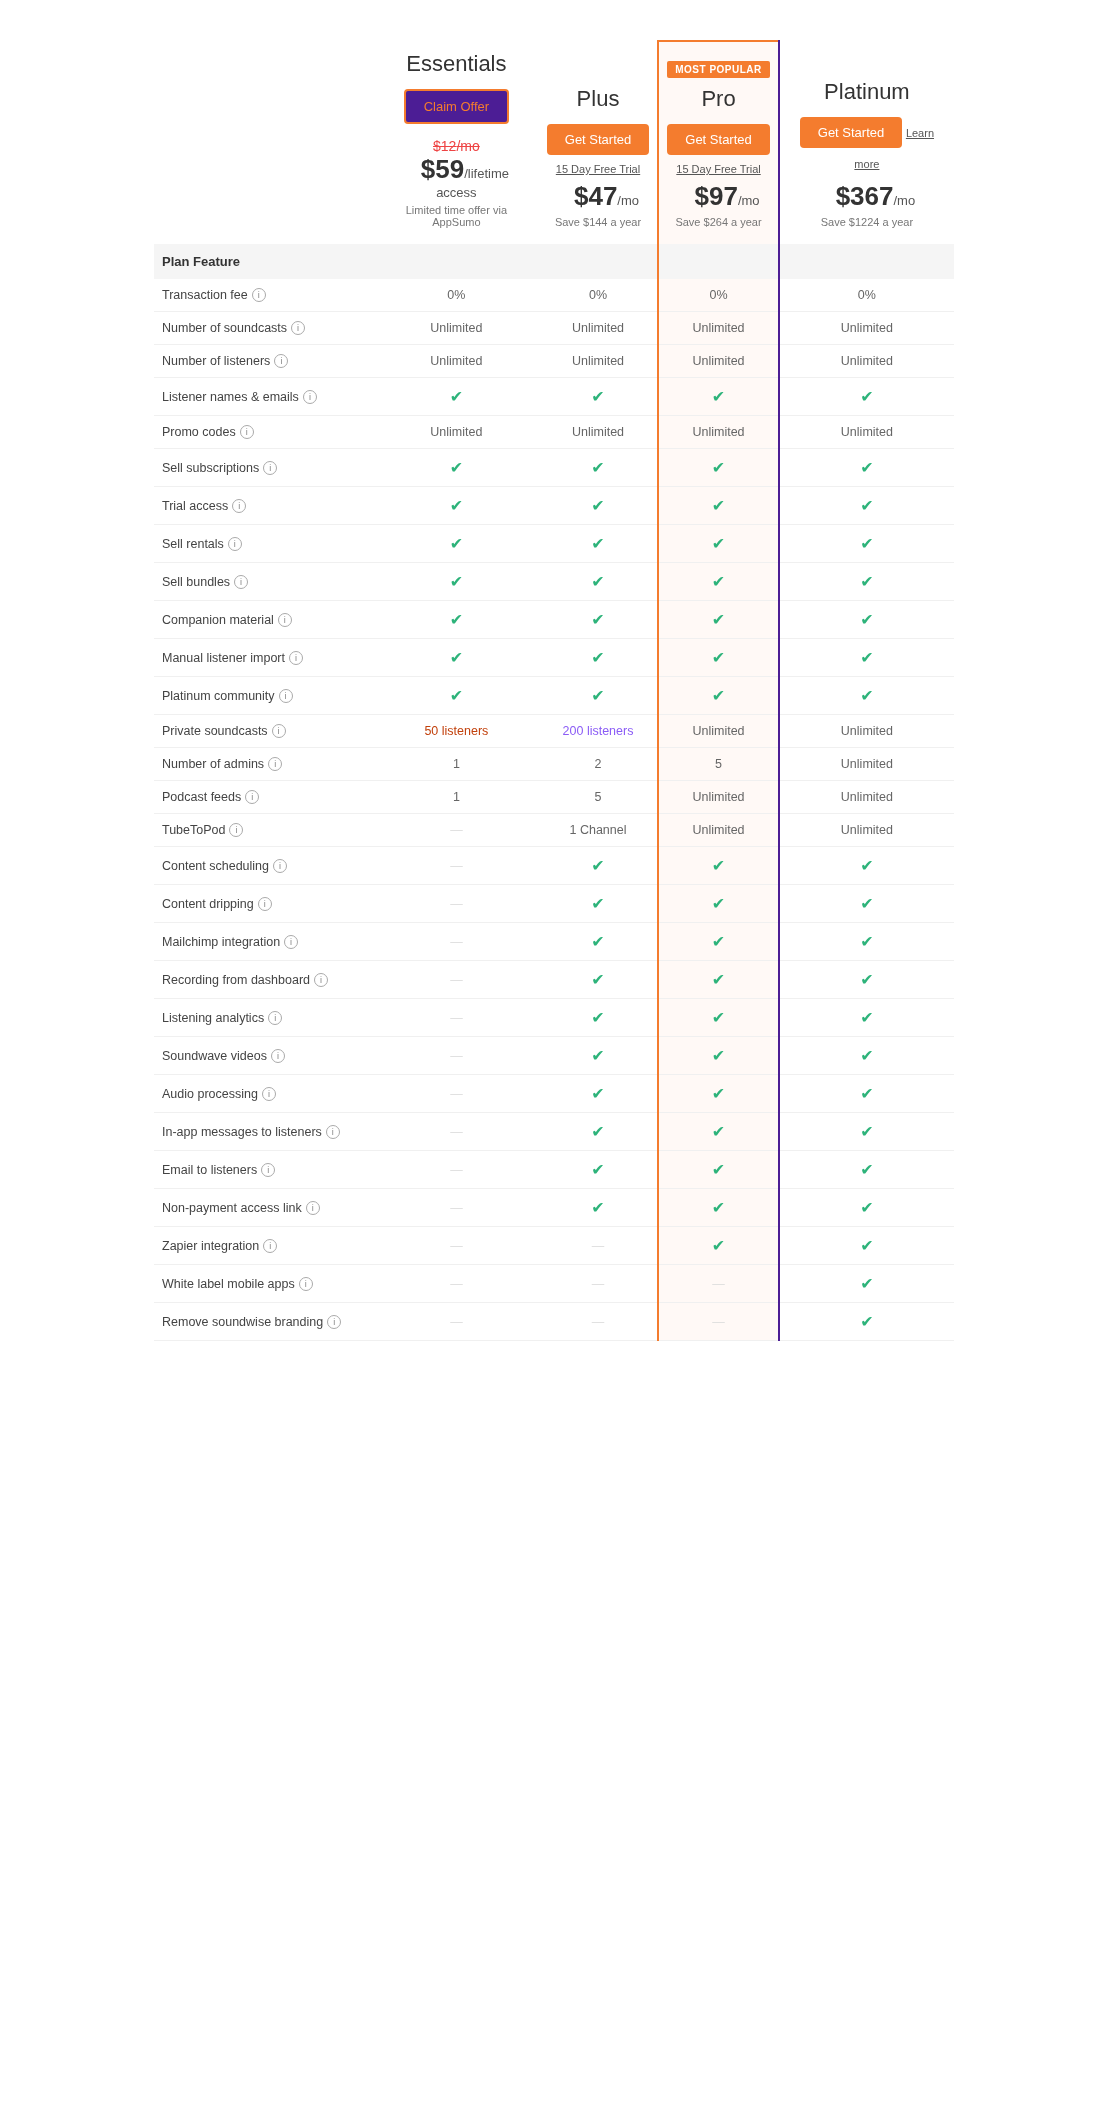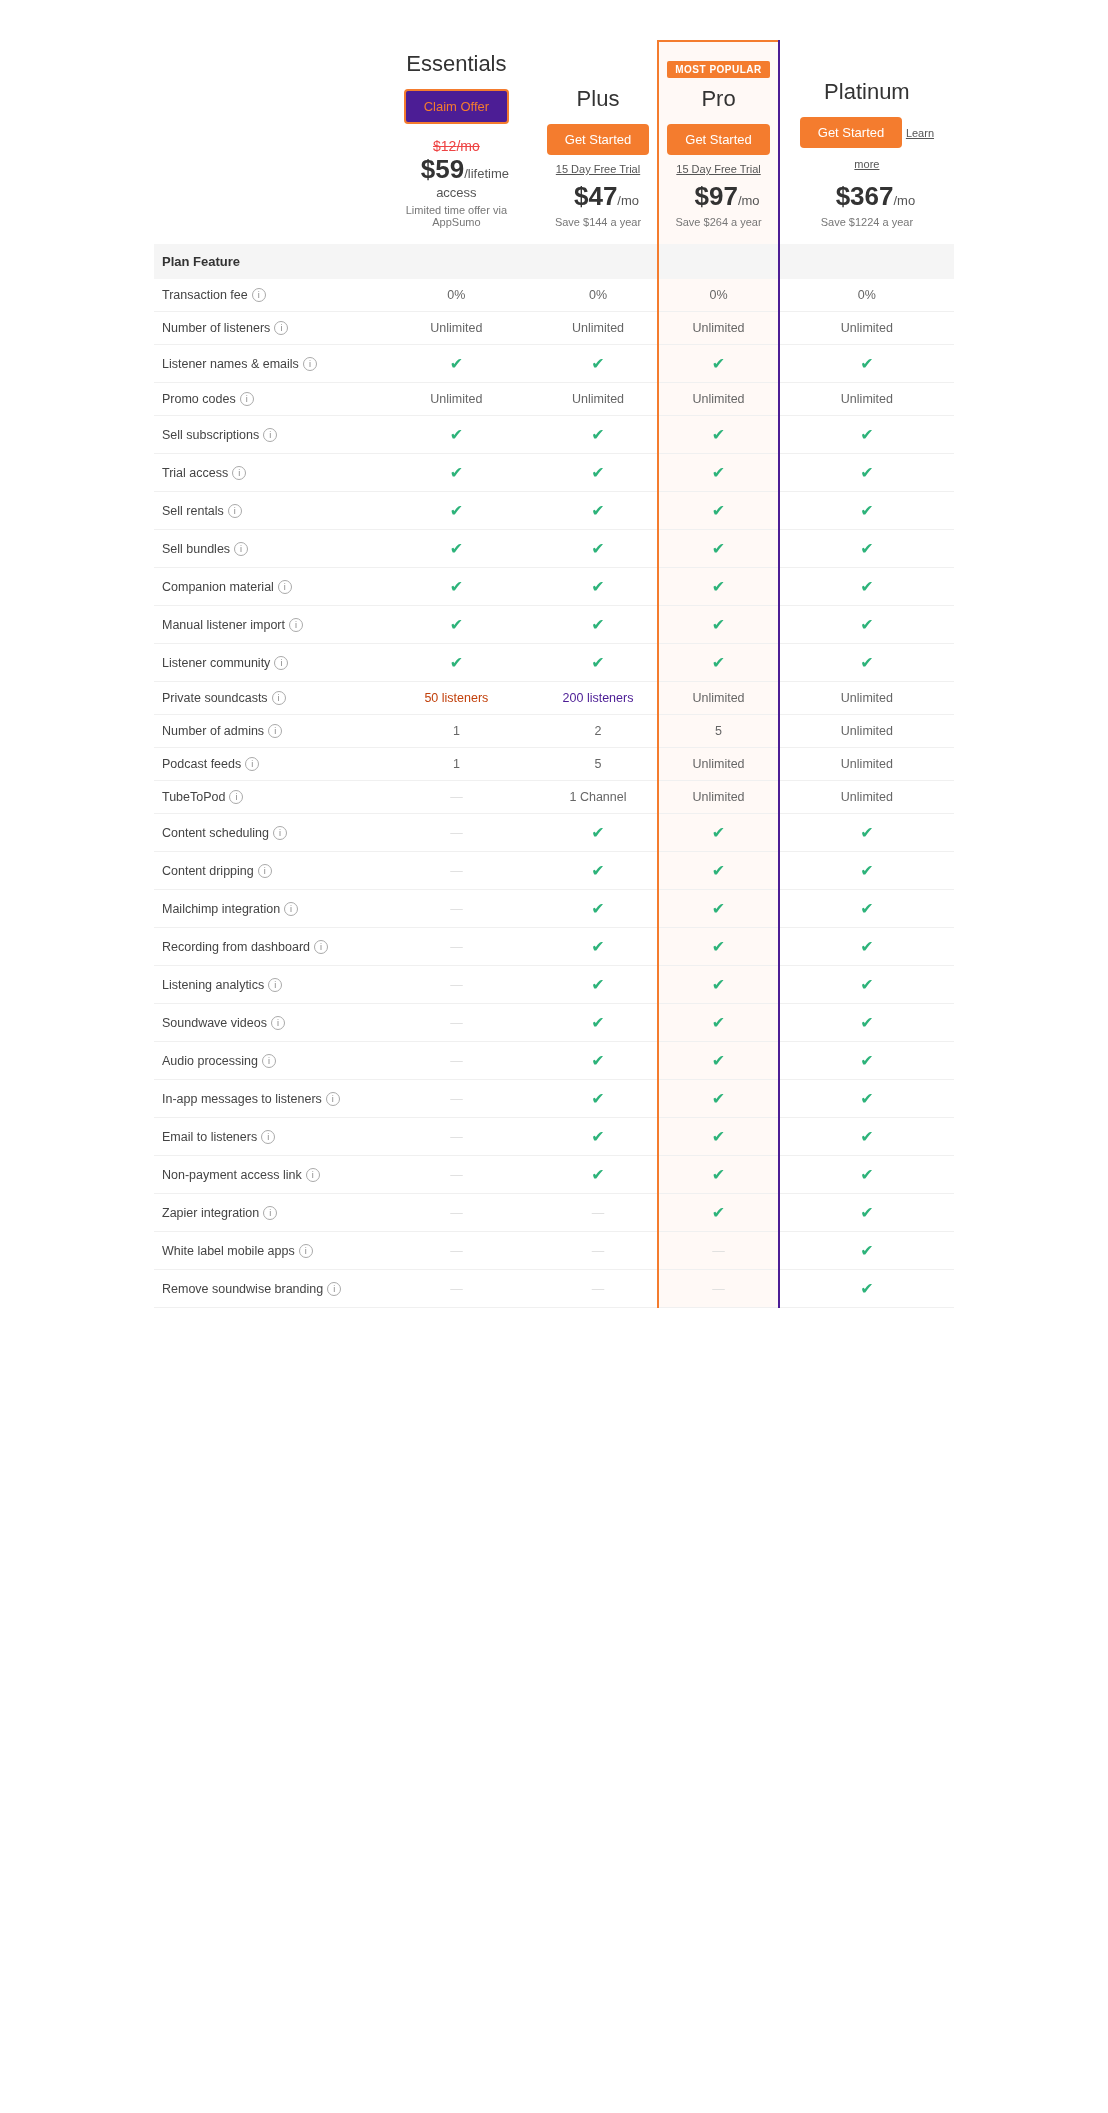--- a/index.html
+++ b/index.html
@@ -221,20 +221,32 @@
             </div>
           </td>
           <td><span style="color:#666;">0%</span></td>
           <td><span style="color:#666;">0%</span></td>
           <td class="pro-col"><span style="color:#666;">0%</span></td>
           <td><span style="color:#666;">0%</span></td>
         </tr>
         <tr class="feature-row">
           <td>
             <div class="feature-name">
+              <span>Number of soundcasts</span>
+              <span class="info-icon">i</span>
+            </div>
+          </td>
+          <td><span style="color:#666;">Unlimited</span></td>
+          <td><span style="color:#666;">Unlimited</span></td>
+          <td class="pro-col"><span style="color:#666;">Unlimited</span></td>
+          <td><span style="color:#666;">Unlimited</span></td>
+        </tr>
+        <tr class="feature-row">
+          <td>
+            <div class="feature-name">
               <span>Number of listeners</span>
               <span class="info-icon">i</span>
             </div>
           </td>
           <td><span style="color:#666;">Unlimited</span></td>
           <td><span style="color:#666;">Unlimited</span></td>
           <td class="pro-col"><span style="color:#666;">Unlimited</span></td>
           <td><span style="color:#666;">Unlimited</span></td>
         </tr>
         <tr class="feature-row">
@@ -329,38 +341,38 @@
             </div>
           </td>
           <td><span class="check-icon">✔</span></td>
           <td><span class="check-icon">✔</span></td>
           <td class="pro-col"><span class="check-icon">✔</span></td>
           <td><span class="check-icon">✔</span></td>
         </tr>
         <tr class="feature-row">
           <td>
             <div class="feature-name">
-              <span>Listener community</span>
+              <span>Platinum community</span>
               <span class="info-icon">i</span>
             </div>
           </td>
           <td><span class="check-icon">✔</span></td>
           <td><span class="check-icon">✔</span></td>
           <td class="pro-col"><span class="check-icon">✔</span></td>
           <td><span class="check-icon">✔</span></td>
         </tr>
         <tr class="feature-row">
           <td>
             <div class="feature-name">
               <span>Private soundcasts</span>
               <span class="info-icon">i</span>
             </div>
           </td>
           <td><span style="color:#c2410c;">50 listeners</span></td>
-          <td><span style="color:#4c1d95;">200 listeners</span></td>
+          <td><span style="color:#8b5cf6;">200 listeners</span></td>
           <td class="pro-col"><span style="color:#666;">Unlimited</span></td>
           <td><span style="color:#666;">Unlimited</span></td>
         </tr>
         <tr class="feature-row">
           <td>
             <div class="feature-name">
               <span>Number of admins</span>
               <span class="info-icon">i</span>
             </div>
           </td>

